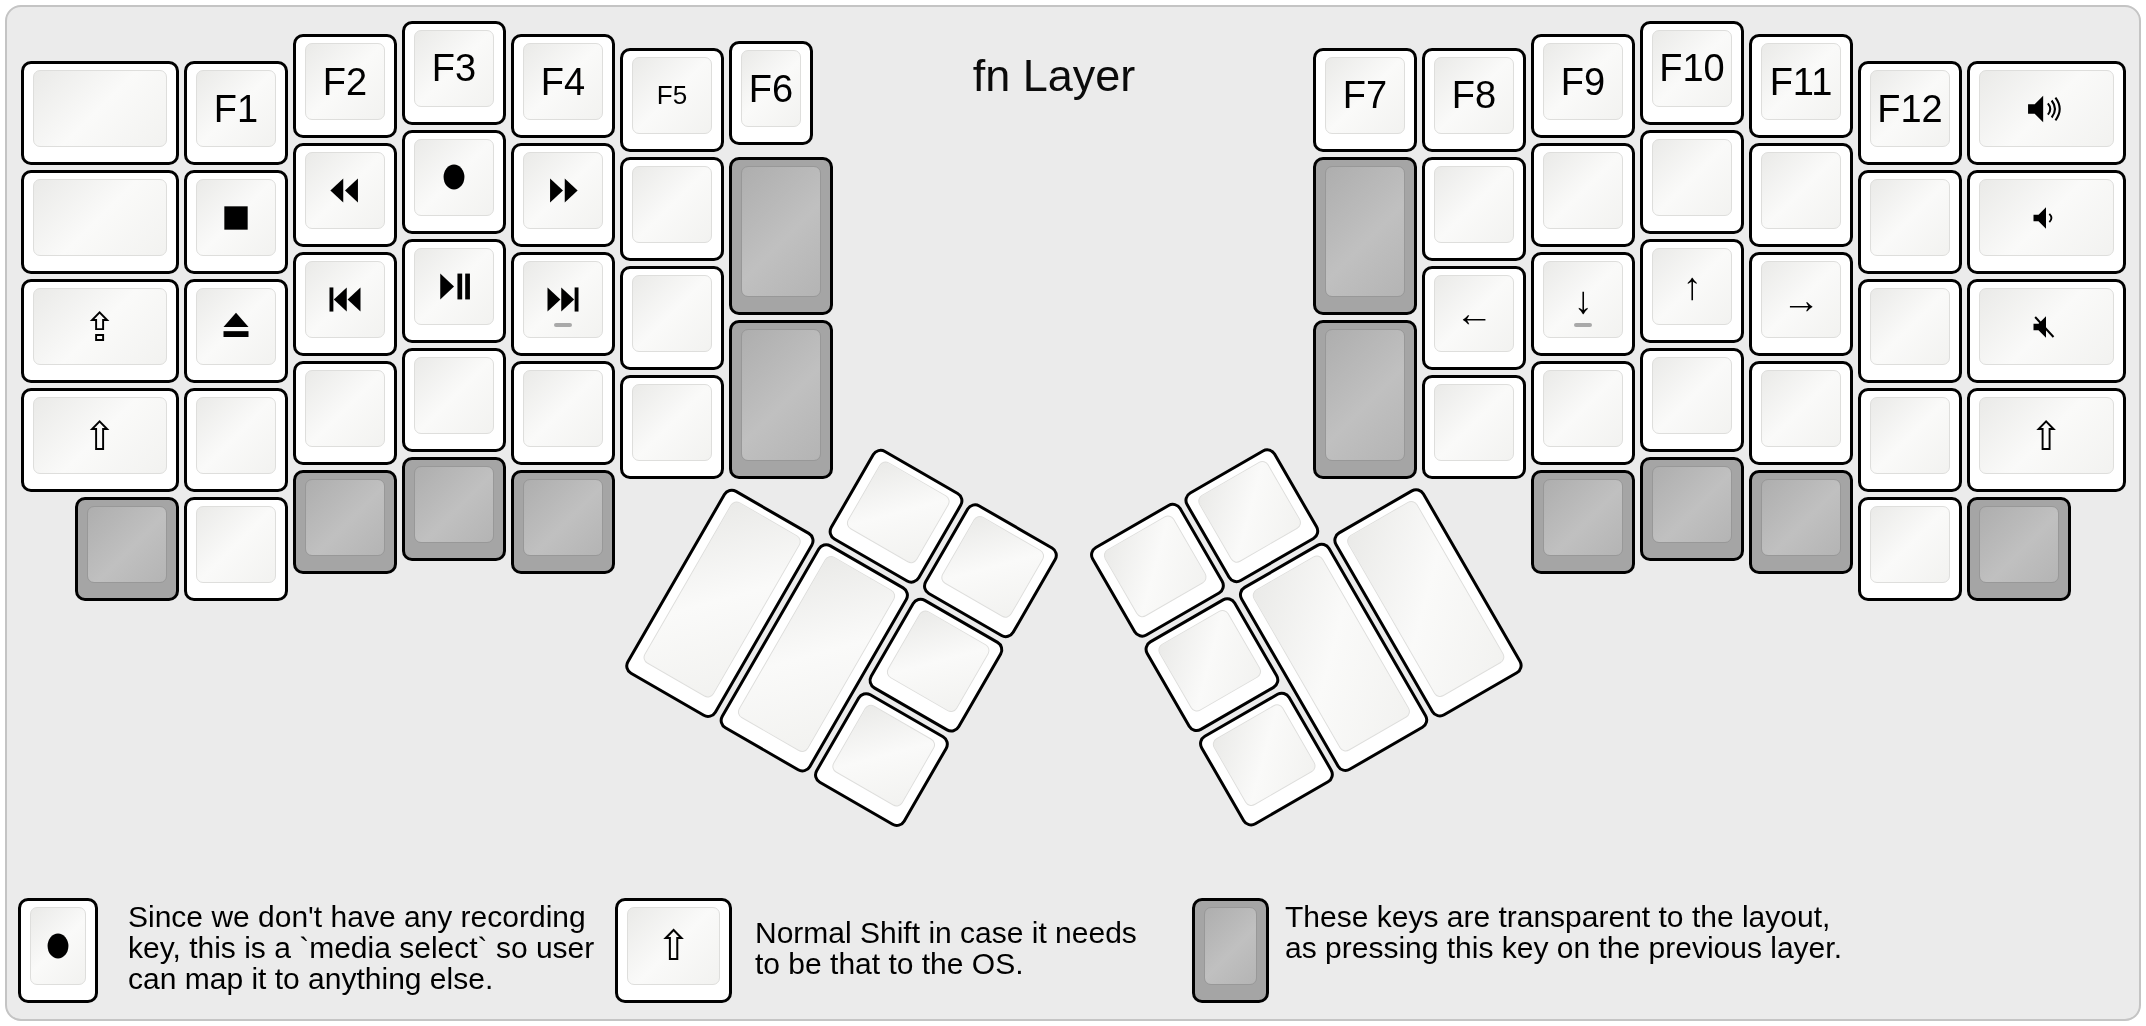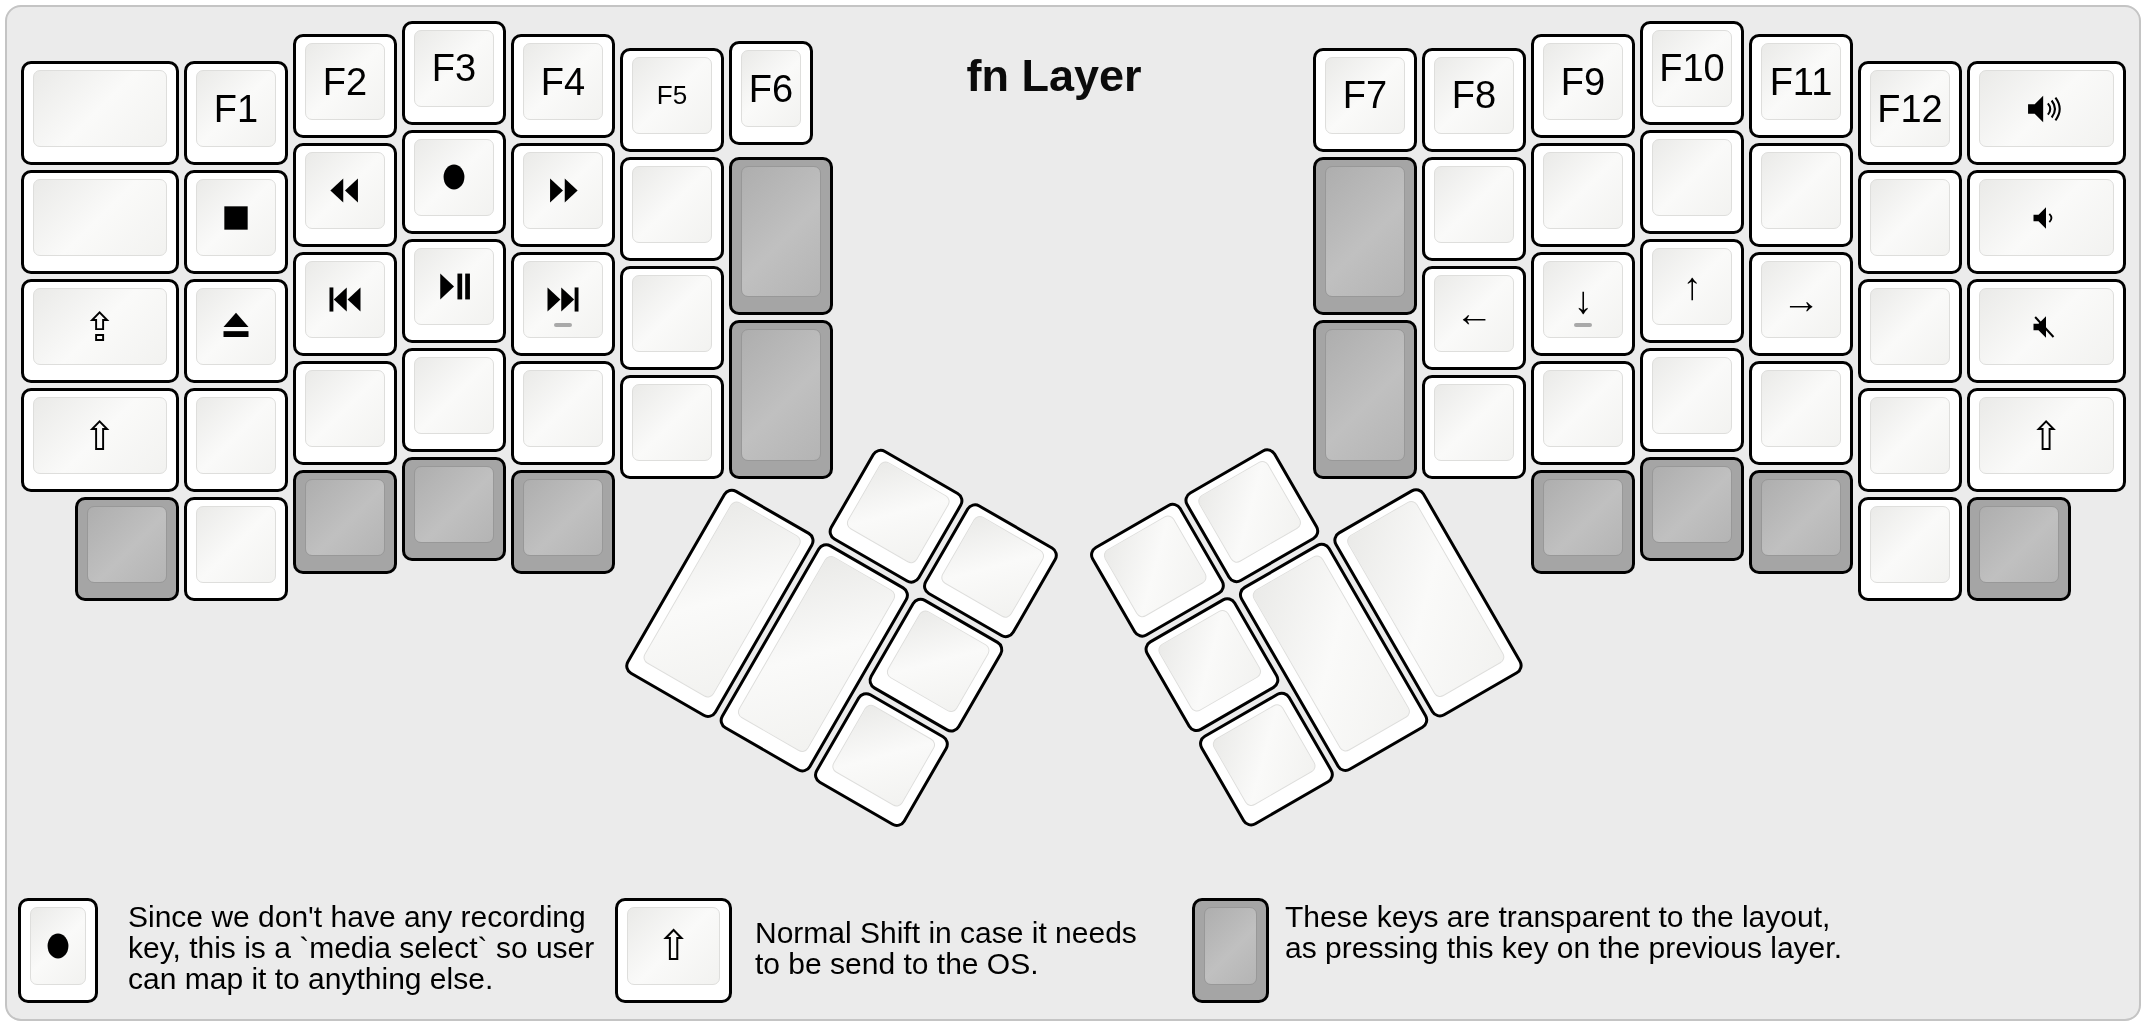--- a/index.html
+++ b/index.html
@@ -14,21 +14,21 @@
        display:flex;align-items:center;justify-content:center;overflow:visible;}
   .w .cap{background:linear-gradient(135deg,#eaeae8 0%,#fafaf9 50%,#f2f2f0 100%);
           border:1px solid #dededc;}
   .g .cap{background:linear-gradient(135deg,#aeaeae 0%,#c0c0c0 55%,#b4b4b4 100%);
           border:1px solid #989898;}
   .glyph{color:#000;line-height:1;}
   .homing{position:absolute;left:50%;bottom:10px;width:18px;height:4px;margin-left:-9px;
           background:#a9a9a9;border-radius:2px;}
   .rotgroup{position:absolute;width:0;height:0;transform-origin:0 0;}
   #layer-title{position:absolute;left:949px;top:50px;width:210px;text-align:center;
-        font-size:45px;color:#0b0b0b;letter-spacing:0;font-weight:bold;}
+        font-size:45px;color:#0b0b0b;letter-spacing:0;}
   .legend-text{position:absolute;font-size:30px;line-height:31px;color:#000;white-space:nowrap;}
   svg{display:block;}
 </style>
 </head>
 <body>
 
 <div id="stage">
   <div id="panel"></div>
 
   <div id="layer-title">fn Layer</div>
@@ -410,20 +410,20 @@
           <div class="cap"></div>
         </div>
       </div>
     <div class="legend-text" style="left:128px;top:901px">
       <div>Since we don't have any recording</div>
       <div>key, this is a `media select` so user</div>
       <div>can map it to anything else.</div>
     </div>
     <div class="legend-text" style="left:755px;top:917px">
       <div>Normal Shift in case it needs</div>
-      <div>to be send to the OS.</div>
+      <div>to be that to the OS.</div>
     </div>
     <div class="legend-text" style="left:1285px;top:901px">
       <div>These keys are transparent to the layout,</div>
       <div>as pressing this key on the previous layer.</div>
     </div>
   </div>
 </div>
 
 </body></html>

